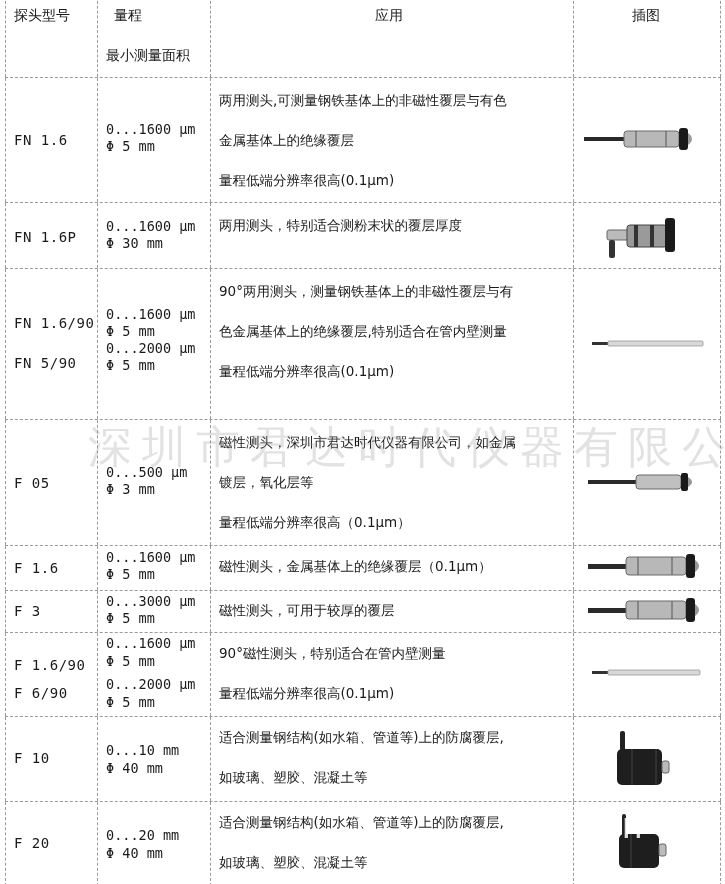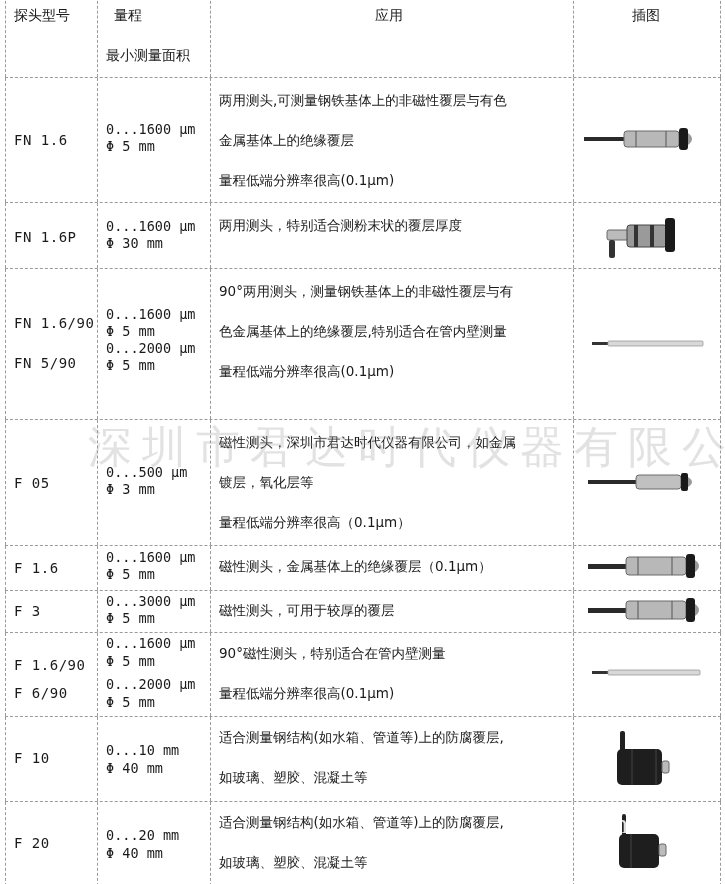--- a/index.html
+++ b/index.html
@@ -17,22 +17,22 @@
   .hdr .c1 span, .hdr .c2 span, .hdr .c3 span, .hdr .c4 span { position: absolute; }
   .model { font-family: "DejaVu Sans Mono", "Liberation Mono", monospace; font-size: 14px;
            position: absolute; left: 8px; white-space: pre; letter-spacing: 0.5px; }
   .spec { font-family: "DejaVu Sans Mono", "Liberation Mono", monospace; font-size: 13.5px;
           position: absolute; left: 8px; white-space: pre; line-height: 16px; }
   .app { font-size: 13.5px; position: absolute; left: 8px; white-space: nowrap; }
   .probe { position: absolute; }
   .watermark { position: absolute; left: 88px; top: 418px; font-size: 44px; color: rgba(150,150,150,0.28);
                letter-spacing: 10px; white-space: nowrap; pointer-events: none;
                font-family: "DejaVu Sans", sans-serif; font-weight: 300; }
-  .watermark2 { position: absolute; left: 600px; top: 808px; font-size: 28px; color: rgba(255,255,255,0.85);
-                white-space: nowrap; pointer-events: none; font-family: Liberation Serif, serif; }
+  .watermark2 { position: absolute; left: 600px; top: 808px; font-size: 36px; color: rgba(255,255,255,0.85);
+                white-space: nowrap; pointer-events: none; font-family: Liberation Mono, monospace; }
 </style>
 </head>
 <body>
 
 <div class="tbl">
 
   <div class="row hdr" style="height:81px">
     <div class="cell c1">
       <span style="left:8px;top:10px">探头型号</span>
     </div>

